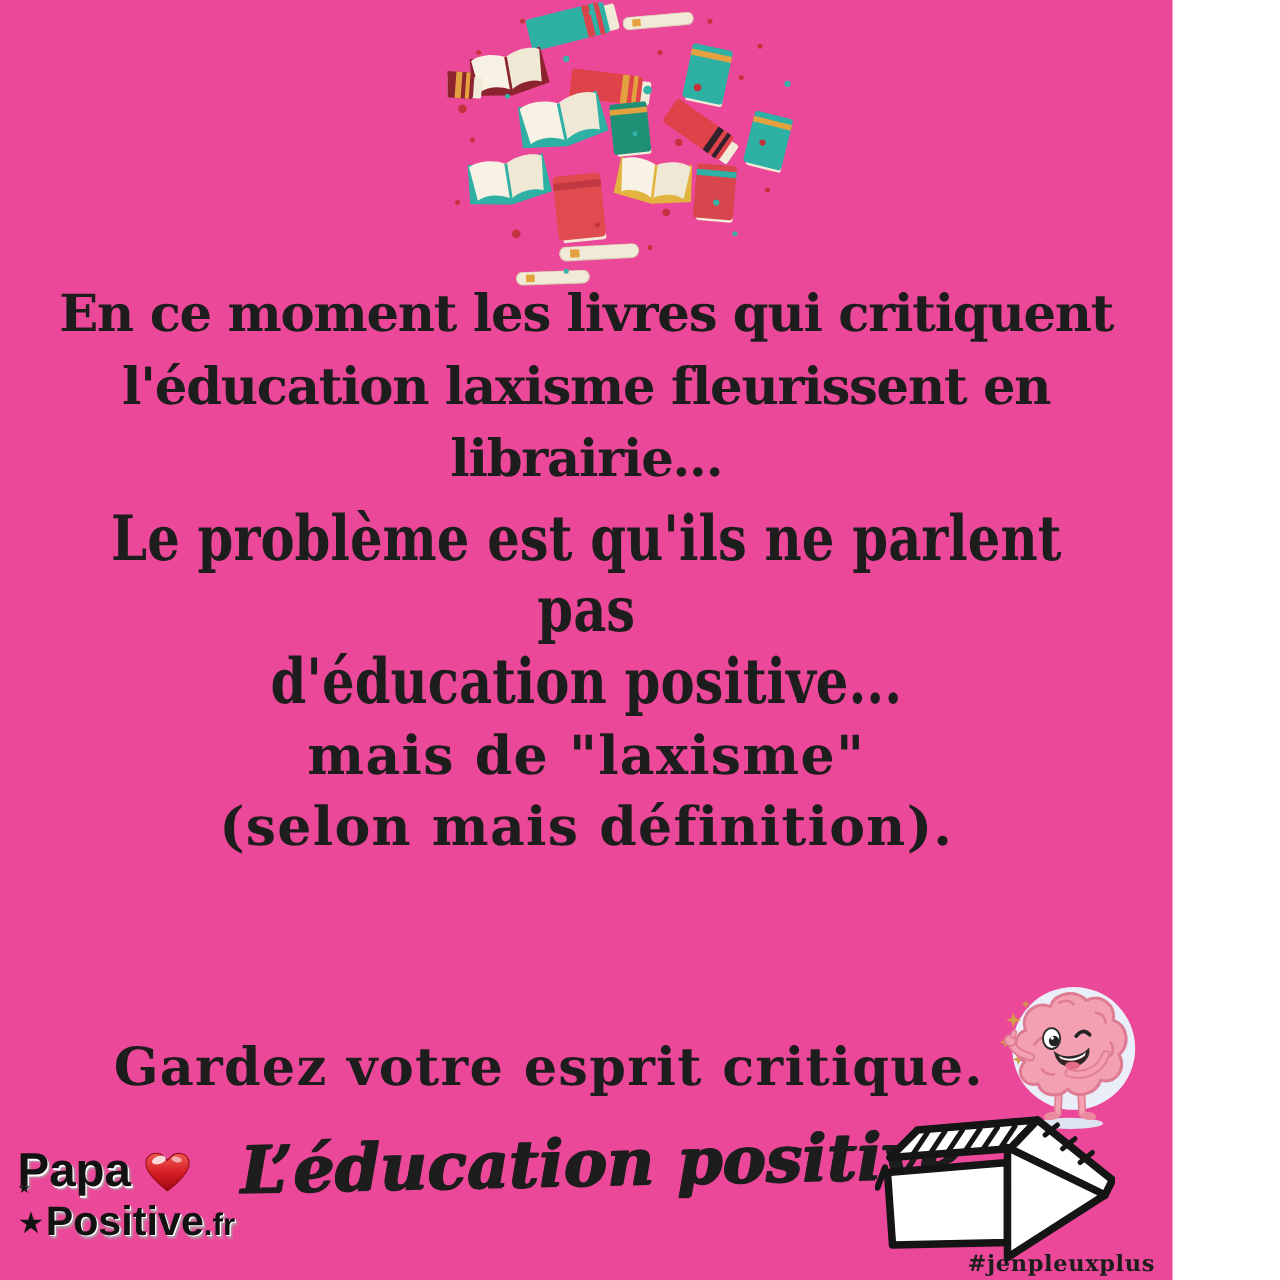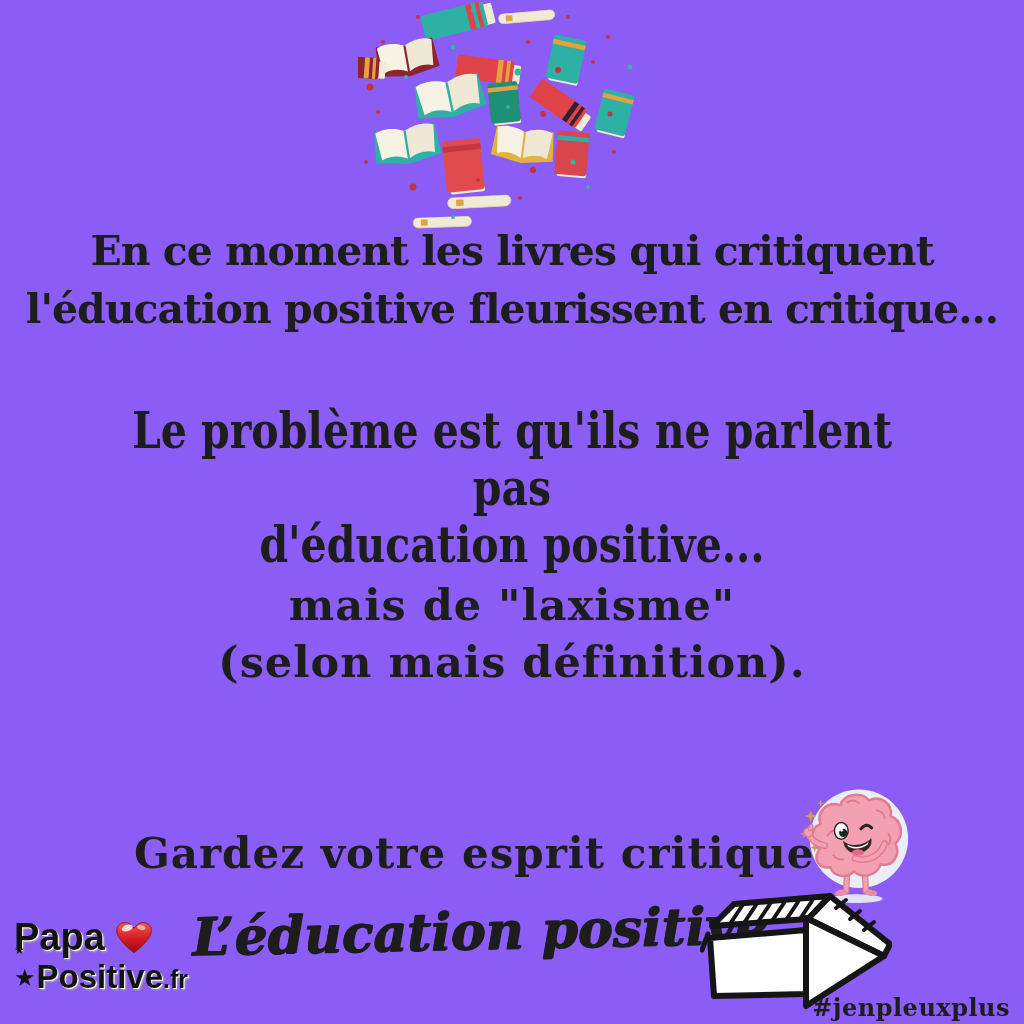--- a/index.html
+++ b/index.html
@@ -1,16 +1,16 @@
 <!DOCTYPE html>
 <html><head>
 <meta charset="utf-8">
 <style>
   html,body{margin:0;padding:0;width:1024px;height:1024px;overflow:hidden;background:#fff;}
-  .canvas{position:relative;width:1024px;height:1024px;background:#8b5cf6;
+  .canvas{position:relative;width:938px;height:1024px;background:#ec4899;
           font-family:"DejaVu Serif",serif;color:#1d1d1d;overflow:hidden;}
 
   .para{position:absolute;left:0;width:100%;text-align:center;font-weight:700;}
   .p1{top:222px;font-size:41px;line-height:58px;letter-spacing:-1px;}
   .p2{top:402px;font-size:50px;line-height:57px;transform:scaleX(.82);transform-origin:50% 0;}
   .p3{top:577px;font-size:43px;line-height:57px;letter-spacing:1px;}
   .p4{top:829px;left:0;right:60px;width:auto;font-size:42px;letter-spacing:1px;}
 
   .books{position:absolute;left:358px;top:2px;width:310px;height:232px;}
 
@@ -27,21 +27,21 @@
         text-shadow:1px 1px 0 #fff,2px 2px 2px #aaa;}
   .logo .l2{font-size:33px;font-weight:700;margin-top:4px;display:flex;align-items:baseline;
         text-shadow:1px 1px 0 #fff,2px 2px 2px #aaa;}
   .logo .star-big{font-family:"DejaVu Sans",sans-serif;font-size:24px;margin-right:1px;
         text-shadow:none;transform:translateY(-2px);}
   .logo .star-small{position:absolute;left:0px;top:26px;font-family:"DejaVu Sans",sans-serif;
         font-size:12px;text-shadow:none;}
   .logo .suffix{font-size:25px;font-weight:700;}
   .logo-heart{width:42px;height:38px;}
 
-  .hashtag{position:absolute;right:14px;bottom:2px;font-size:24px;font-weight:700;
+  .hashtag{position:absolute;right:14px;bottom:2px;font-size:18px;font-weight:700;
         letter-spacing:0.5px;}
 </style>
 </head>
 <body>
 
 <div class="canvas">
 
   <svg class="books" viewBox="0 0 310 232" xmlns="http://www.w3.org/2000/svg">
     <defs>
       <symbol id="bkc" viewBox="0 0 74 28">
@@ -141,21 +141,21 @@
         <circle cx="215" cy="160" r="2.5" fill="#35b3a8"></circle>
       <circle cx="95" cy="215" r="2" fill="#35b3a8"></circle>
         <circle cx="162" cy="196" r="2" fill="#c2333e"></circle>
       <circle cx="230" cy="185" r="2" fill="#35b3a8"></circle>
         <circle cx="256" cy="150" r="2" fill="#c2333e"></circle>
     </g>
   </svg>
 
   <div class="para p1">
     <div>En ce moment les livres qui critiquent</div>
-    <div>l'éducation positive fleurissent en critique...</div>
+    <div>l'éducation laxisme fleurissent en librairie...</div>
   </div>
   <div class="para p2">
     <div>Le problème est qu'ils ne parlent pas</div>
     <div>d'éducation positive...</div>
   </div>
   <div class="para p3">
     <div>mais de "laxisme"</div>
     <div>(selon mais définition).</div>
   </div>
   <div class="para p4">

